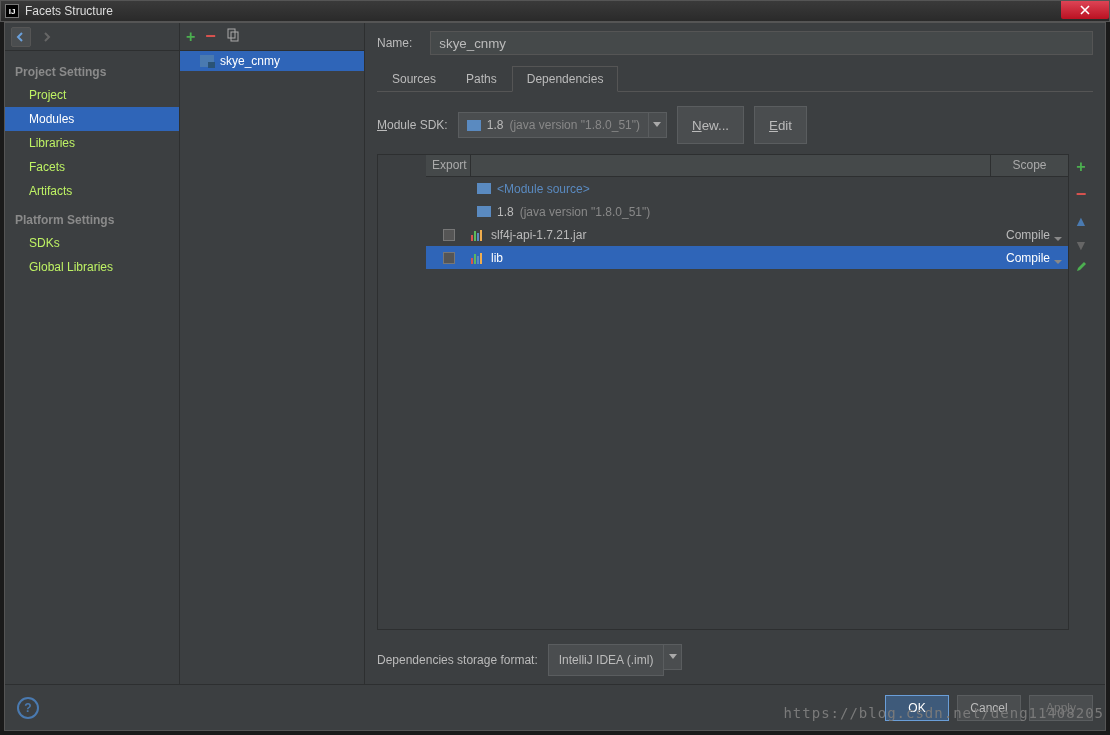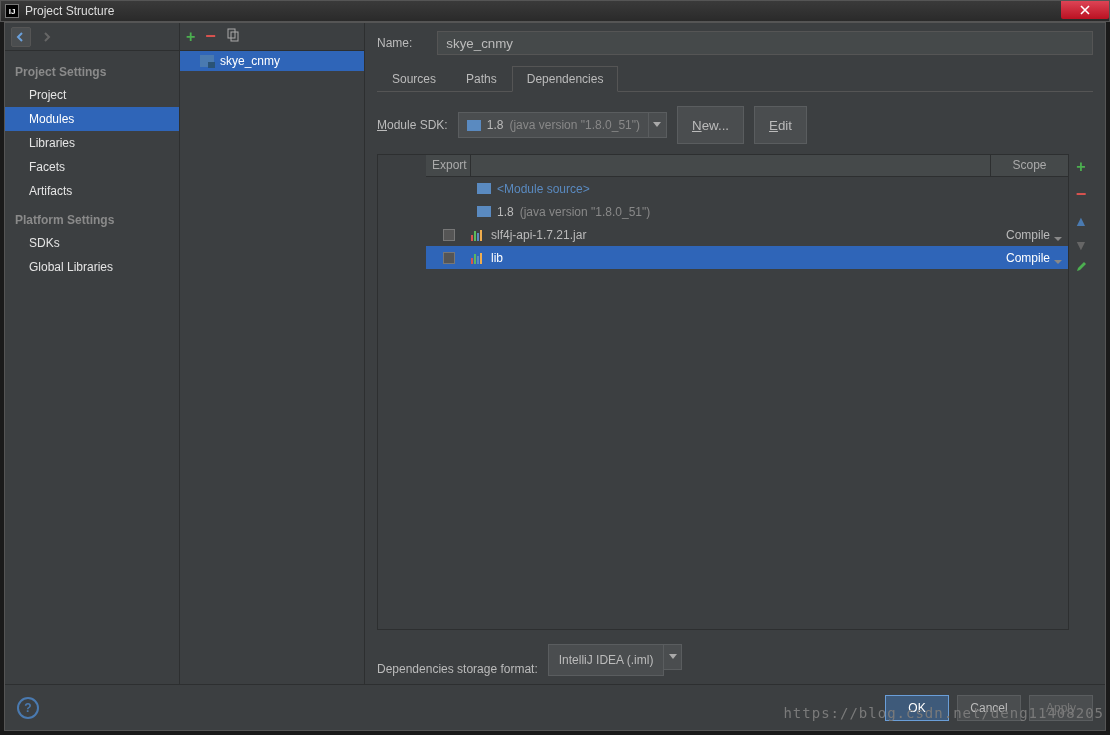--- a/index.html
+++ b/index.html
@@ -19,36 +19,36 @@
   .content { flex:1; display:flex; min-height:0; }
 
   
   .leftnav { width:175px; border-right:1px solid #2d2f30; display:flex; flex-direction:column; }
   .nav-toolbar { height:28px; border-bottom:1px solid #2d2f30; display:flex; align-items:center; padding:0 6px; gap:6px; }
   .arrow-btn { width:20px; height:20px; display:flex; align-items:center; justify-content:center; }
   .arrow-btn.enabled { border:1px solid #555; background:#4a4d4f; border-radius:2px; }
   .arrow-btn svg { width:12px; height:12px; }
   .navlist { padding:10px 0; }
   .navhead { color:#8a8a8a; font-weight:bold; padding:4px 10px; }
-  .navitem { color:#e5e5e5; padding:5px 10px 5px 24px; cursor:default; }
+  .navitem { color:#bef264; padding:5px 10px 5px 24px; cursor:default; }
   .navitem.selected { background:#2f65b8; color:#fff; }
 
   
   .middle { width:185px; border-right:1px solid #2d2f30; display:flex; flex-direction:column; }
   .mid-toolbar { height:28px; border-bottom:1px solid #2d2f30; display:flex; align-items:center; padding:0 6px; gap:10px; }
   .plus { color:#4caf50; font-size:16px; font-weight:bold; }
   .minus { color:#d9534f; font-size:18px; font-weight:bold; }
   .copy-icon svg { width:14px; height:14px; }
   .treeitem { display:flex; align-items:center; gap:6px; padding:3px 6px 3px 20px; background:#2f65b8; color:#fff; }
   .mod-icon { width:14px; height:12px; background:#4a7ab0; position:relative; }
   .mod-icon::before { content:""; position:absolute; right:-1px; bottom:-1px; width:7px; height:6px; background:#2a5376; }
 
   
   .rightpanel { flex:1; display:flex; flex-direction:column; padding:8px 12px; min-width:0; }
-  .name-row { display:flex; align-items:center; gap:25px; margin-bottom:10px; }
+  .name-row { display:flex; align-items:center; gap:18px; margin-bottom:10px; }
   .name-row label { color:#bbb; }
   .name-input { flex:1; background:#45494a; border:1px solid #555; color:#bbb; padding:4px 8px; height:24px; }
 
   .tabs { display:flex; border-bottom:1px solid #555; gap:0; margin-bottom:0; }
   .tab { padding:5px 14px; color:#bbb; border:1px solid transparent; border-bottom:none; cursor:default; position:relative; top:1px; }
   .tab.active { border-color:#555; background:#3c3f41; border-bottom:1px solid #3c3f41; }
 
   .module-row { display:flex; align-items:center; gap:10px; margin:14px 0 10px 0; }
   .module-row .label { color:#bbb; }
   .module-row .u { text-decoration:underline; }
@@ -84,40 +84,40 @@
   .mutedtxt { color:#888; }
   .linktxt { color:#5a8ac0; }
 
   .deps-side { width:24px; display:flex; flex-direction:column; align-items:center; gap:8px; padding-top:4px; }
   .side-plus { color:#4caf50; font-size:16px; font-weight:bold; }
   .side-minus { color:#d9534f; font-size:18px; font-weight:bold; }
   .side-arrow { color:#4a7ab0; font-size:14px; }
   .side-arrow.disabled { color:#666; }
   .side-edit svg { width:12px; height:12px; }
 
-  .storage-row { display:flex; align-items:flex-end; gap:10px; margin-top:14px; }
+  .storage-row { display:flex; align-items:center; gap:10px; margin-top:14px; }
   .storage-combo { display:flex; }
   .storage-combo .val { background:#4a4d4f; border:1px solid #5a5d5f; padding:15px 10px; height:26px; min-width:110px; display:flex; align-items:center; color:#bbb; }
 
   
   .footer { height:46px; border-top:1px solid #2d2f30; display:flex; align-items:center; padding:0 12px; }
   .help-ic { width:22px; height:22px; border:2px solid #4a7ab0; border-radius:50%; color:#4a7ab0; display:flex; align-items:center; justify-content:center; font-weight:bold; }
   .footer-btns { margin-left:auto; display:flex; gap:8px; }
   .fbtn { width:64px; height:26px; background:#4a4d4f; border:1px solid #5a5d5f; color:#bbb; display:flex; align-items:center; justify-content:center; }
   .fbtn.primary { border:1px solid #6a9ed8; background:#3e5a7a; color:#fff; font-weight:normal; }
   .fbtn.disabled { color:#777; }
 
   .watermark { position:absolute; right:6px; bottom:14px; color:#7a7a7a; font-family:monospace; font-size:14px; letter-spacing:1px; pointer-events:none; }
 </style>
 </head>
 <body>
 
 <div class="titlebar">
   <div class="appicon">IJ</div>
-  <div class="title">Project Structure</div>
+  <div class="title">Facets Structure</div>
   <div class="close">
     <svg viewBox="0 0 10 10">
         <path d="M1 1 L9 9 M9 1 L1 9" stroke="#fff" stroke-width="1.6"></path>
       </svg>
   </div>
 </div>
 
 <div class="window-body">
   <div class="content">
 

